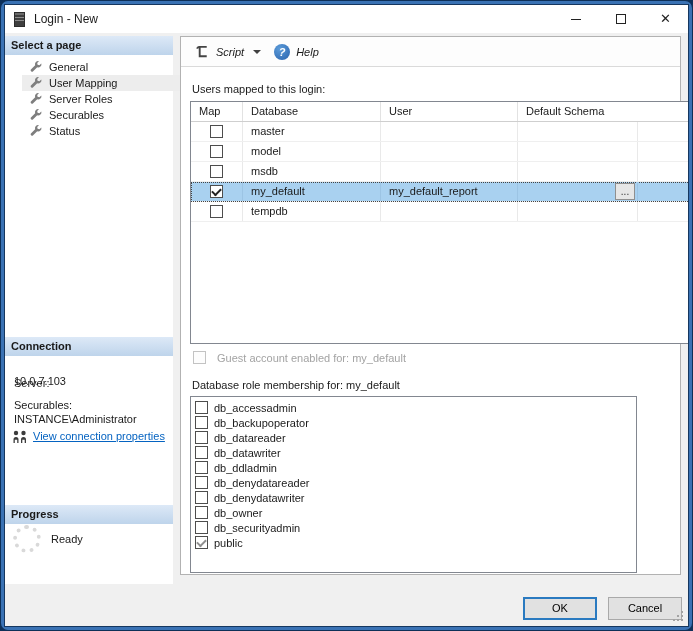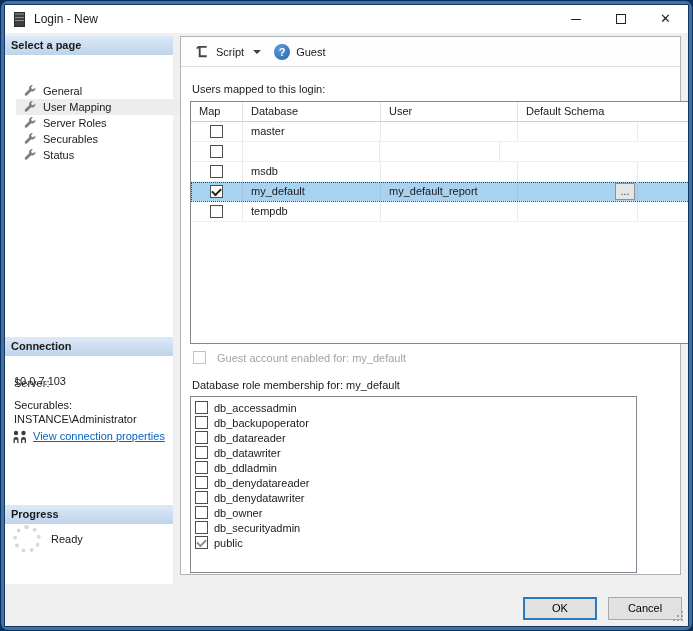--- a/index.html
+++ b/index.html
@@ -20,36 +20,36 @@
   .tb-btn { width:45px; height:28px; display:flex; align-items:center; justify-content:center; cursor:default; }
   .glyph-min { width:10px; height:1px; background:#222; }
   .glyph-max { width:10px; height:10px; border:1px solid #222; }
   .glyph-close { font-size:13px; color:#222; line-height:10px; }
 
   
   .sidebar { position:absolute; left:0; top:31px; width:168px; height:548px; background:#fff; }
   .panel-header { height:19px; background:linear-gradient(#dde9f7,#bed4eb); font-weight:bold; padding:3px 0 0 6px; }
   .hdr-conn { position:absolute; left:0; top:301px; width:100%; }
   .hdr-prog { position:absolute; left:0; top:469px; width:100%; }
-  .page-list { position:absolute; left:11px; top:23px; width:100%;margin-top:24px; }
+  .page-list { position:absolute; left:17px; top:23px; width:100%; }
   .page-item { height:16px; display:flex; align-items:center; padding-left:8px; gap:7px; cursor:default; }
   .page-item.selected { background:#ededed; }
   .wrench-icon { width:12px; height:12px; flex:0 0 12px; }
   .side-text { position:absolute; left:9px; white-space:nowrap; }
   .t-server-label { top:341px; } .t-server-value { top:339px; }
   .t-conn-label { top:363px; }   .t-conn-value { top:377px; }
   .link-row { position:absolute; left:7px; top:394px; display:flex; align-items:flex-start; gap:5px; }
   .conn-link { color:#0563c1; text-decoration:underline; cursor:pointer; white-space:nowrap; }
   .spinner { position:absolute; left:8px; top:489px; width:28px; height:28px; border:4px dotted #d9d9d9; border-radius:50%; }
   .t-ready { position:absolute; left:46px; top:497px; }
 
   
   .main { position:absolute; left:175px; top:31px; width:501px; height:539px; background:#fff; border:1px solid #b2b2b2; }
   .toolbar { height:30px; border-bottom:1px solid #dadada; display:flex; align-items:center; padding-left:9px; background:#fdfdfd; }
-  .tool-btn { display:flex; align-items:center; gap:6px; padding:3px 5px; cursor:default; }
+  .tool-btn { display:flex; align-items:center; gap:6px; padding:3px 5px; cursor:default;font-style:italic; }
   .script-icon svg, .help-icon { display:block; }
   .dropdown-arrow { width:0; height:0; border-left:4px solid transparent; border-right:4px solid transparent; border-top:4px solid #404040; margin:0 8px 0 4px; }
   .help-icon { width:16px; height:16px; border-radius:50%; background:radial-gradient(circle at 35% 30%, #5b9bd9, #2a63ad); color:#fff; font-weight:bold; text-align:center; line-height:16px; }
   .help-icon::after { content:"?"; font-size:11px; }
 
   .lbl-users { position:absolute; left:11px; top:46px; }
   .map-table { position:absolute; left:9px; top:64px; width:525px; height:243px; border:1px solid #828790; background:#fff; }
   .t-header { display:flex; height:20px; border-bottom:1px solid #cfcfcf; }
   .th { padding:3px 0 0 8px; border-right:1px solid #e2e2e2; overflow:hidden; white-space:nowrap; }
   .c-map { width:52px; } .c-db { width:138px; } .c-user { width:137px; } .c-ds { width:120px; border-right:none; }
@@ -167,21 +167,21 @@
             <svg width="15" height="15" viewBox="0 0 16 16">
                     <path fill="none" stroke="#444" stroke-width="2" d="M12.5 3H5v10h7.5"></path>
                     <path fill="none" stroke="#444" stroke-width="2" d="M5 3C3.3 3 2.5 4 2.5 5"></path>
                   </svg>
           </span>
           <span>Script</span>
         </div>
         <div class="dropdown-arrow"></div>
         <div class="tool-btn">
           <span class="help-icon"></span>
-          <span>Guest</span>
+          <span>Help</span>
         </div>
       </div>
 
       <div class="lbl-users">Users mapped to this login:</div>
 
       <div class="map-table">
         <div class="t-header">
           <div class="th c-map">Map</div>
           <div class="th c-db">Database</div>
           <div class="th c-user">User</div>
@@ -192,20 +192,21 @@
                   <span class="cb"></span>
                 </div>
           <div class="td c-db">master</div>
           <div class="td c-user"></div>
           <div class="td c-ds"></div>
         </div>
         <div class="t-row">
           <div class="td c-map">
                   <span class="cb"></span>
                 </div>
+          <div class="td c-db">model</div>
           <div class="td c-user"></div>
           <div class="td c-ds"></div>
         </div>
         <div class="t-row">
           <div class="td c-map">
                   <span class="cb"></span>
                 </div>
           <div class="td c-db">msdb</div>
           <div class="td c-user"></div>
           <div class="td c-ds"></div>

